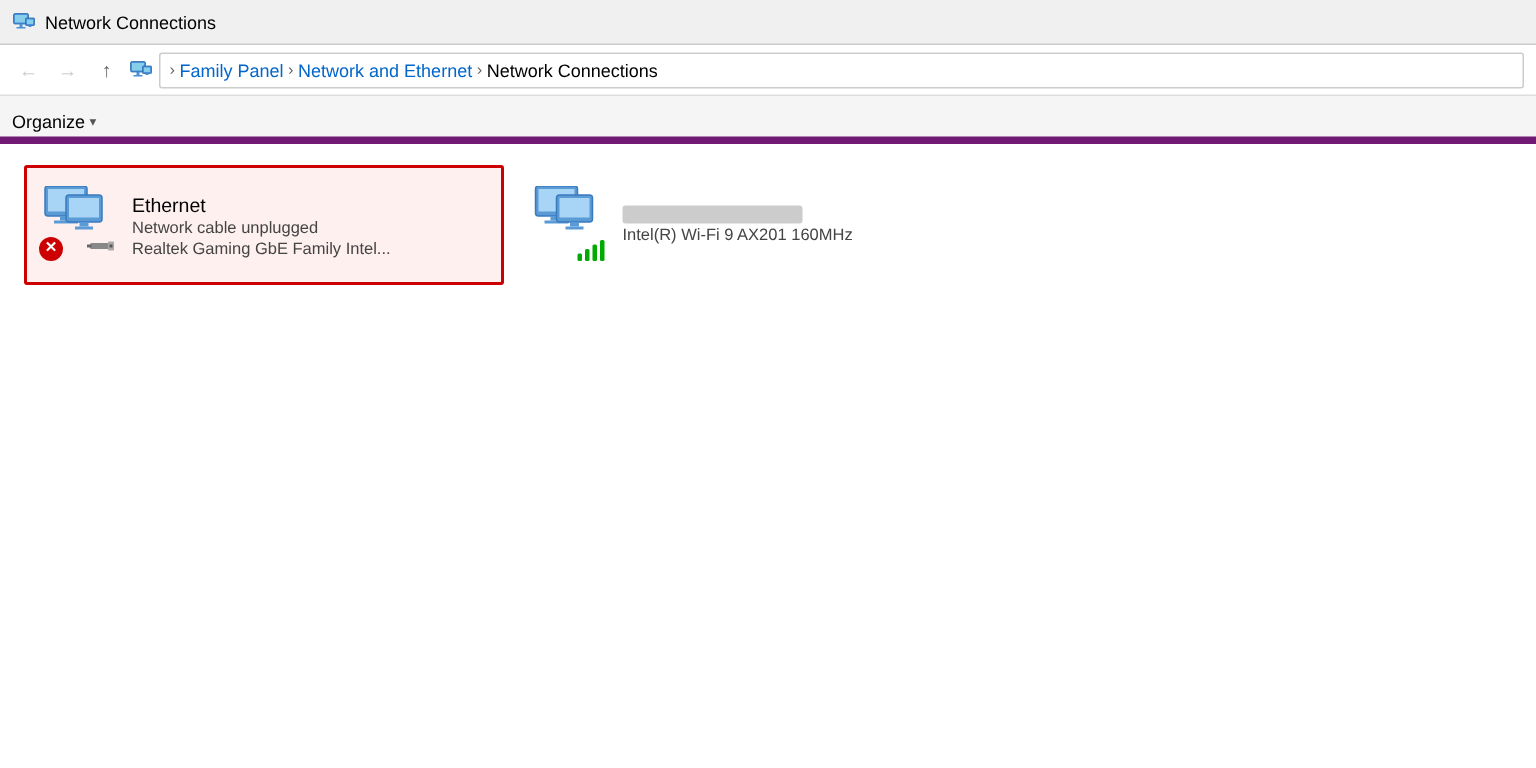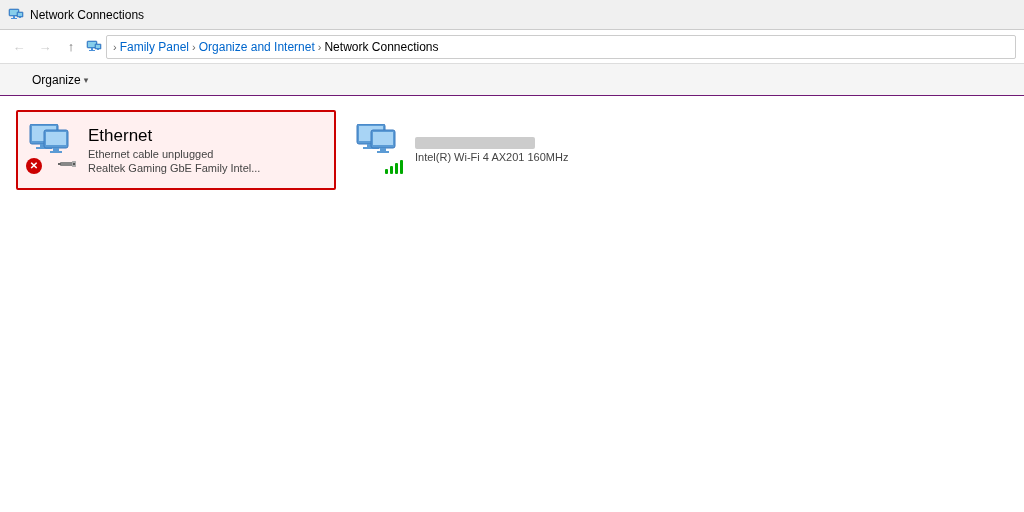--- a/index.html
+++ b/index.html
@@ -66,23 +66,23 @@
     }
     .path-sep { color: #666; font-size: 11px; }
     .path-item { color: #0066cc; cursor: pointer; }
     .path-item.last { color: #000; cursor: default; }
 
     
     .toolbar {
       background: #f5f5f5;
       height: 32px;
       display: flex;
-      align-items: center;
-      padding: 0 24px;
-      border-bottom: 1px solid #701a75;
+      align-items: flex-end;
+      padding: 0 0;
+      border-bottom: 5px solid #701a75;
       gap: 4px;
     }
     .toolbar-btn {
       display: flex;
       align-items: center;
       gap: 3px;
       padding: 3px 8px;
       cursor: pointer;
       border-radius: 2px;
       font-size: 12px;
@@ -168,21 +168,21 @@
       width: 3px;
       border-radius: 1px;
     }
 
     .network-info {
       display: flex;
       flex-direction: column;
       gap: 2px;
     }
     .network-name {
-      font-size: 17px;
+      font-size: 13px;
       font-weight: 400;
       color: #000;
     }
     .network-status {
       font-size: 11px;
       color: #444;
     }
     .network-adapter {
       font-size: 11px;
       color: #444;
@@ -231,21 +231,21 @@
     <rect x="3" y="11" width="6" height="1" fill="#4a90d9"></rect>
     <rect x="9" y="5" width="6" height="5" rx="0.5" fill="#4a90d9" stroke="#2266aa" stroke-width="0.5"></rect>
     <rect x="10" y="6" width="4" height="3" fill="#87ceeb"></rect>
     <rect x="11" y="10" width="2" height="1" fill="#4a90d9"></rect>
   </svg>
 
   <div class="address-path">
     <span class="path-sep">›</span>
     <span class="path-item">Family Panel</span>
     <span class="path-sep">›</span>
-    <span class="path-item">Organize and Internet</span>
+    <span class="path-item">Network and Ethernet</span>
     <span class="path-sep">›</span>
     <span class="path-item last">Network Connections</span>
   </div>
 </div>
 
 <div class="toolbar">
   <button class="toolbar-btn">
     <span>Organize</span>
     <span class="toolbar-dropdown">▾</span>
   </button>
@@ -276,21 +276,21 @@
         
         <svg style="position:absolute;bottom:4px;right:0;width:20px;height:14px;" viewBox="0 0 20 14">
           <rect x="2" y="4" width="14" height="4" rx="1" fill="#888"></rect>
           <rect x="0" y="5" width="3" height="2" fill="#666"></rect>
           <rect x="14" y="3" width="4" height="6" rx="0.5" fill="#aaa"></rect>
           <rect x="15" y="5" width="2" height="2" fill="#555"></rect>
         </svg>
       </div>
       <div class="network-info">
         <span class="network-name">Ethernet</span>
-        <span class="network-status">Ethernet cable unplugged</span>
+        <span class="network-status">Network cable unplugged</span>
         <span class="network-adapter">Realtek Gaming GbE Family Intel...</span>
       </div>
     </div>
 
     <div class="network-card">
       <div class="network-icon-container">
         
         <svg width="44" height="38" viewBox="0 0 44 38">
 
           <rect x="4" y="0" width="28" height="20" rx="2" fill="#5b9bd5" stroke="#3a7abf" stroke-width="1"></rect>
@@ -308,18 +308,18 @@
           <div class="wifi-bar" style="height:5px;"></div>
           <div class="wifi-bar" style="height:8px;"></div>
           <div class="wifi-bar" style="height:11px;"></div>
           <div class="wifi-bar" style="height:14px;"></div>
         </div>
       </div>
       <div class="network-info">
         <span class="network-status">
           <span class="network-blurred" style="width:120px;height:12px;display:inline-block;">&nbsp;&nbsp;&nbsp;&nbsp;&nbsp;&nbsp;&nbsp;&nbsp;&nbsp;&nbsp;&nbsp;&nbsp;&nbsp;&nbsp;&nbsp;&nbsp;&nbsp;&nbsp;&nbsp;&nbsp;&nbsp;&nbsp;</span>
         </span>
-        <span class="network-adapter">Intel(R) Wi-Fi 4 AX201 160MHz</span>
+        <span class="network-adapter">Intel(R) Wi-Fi 9 AX201 160MHz</span>
       </div>
     </div>
 
   </div>
 </div>
 
 </body></html>

